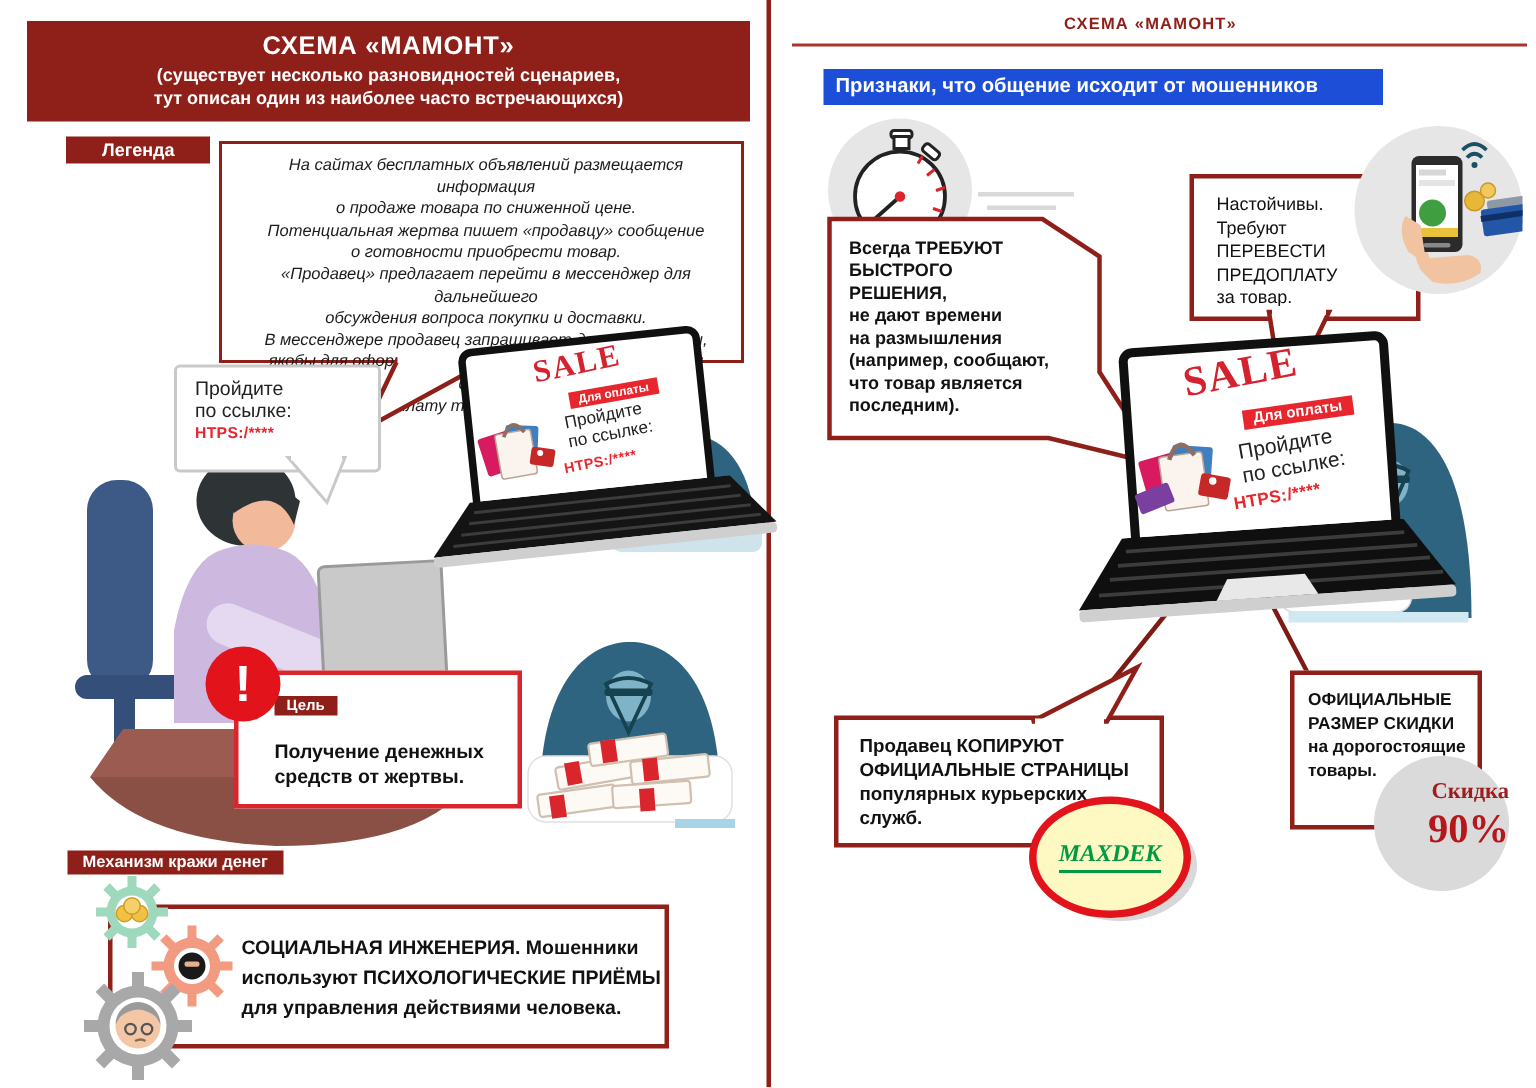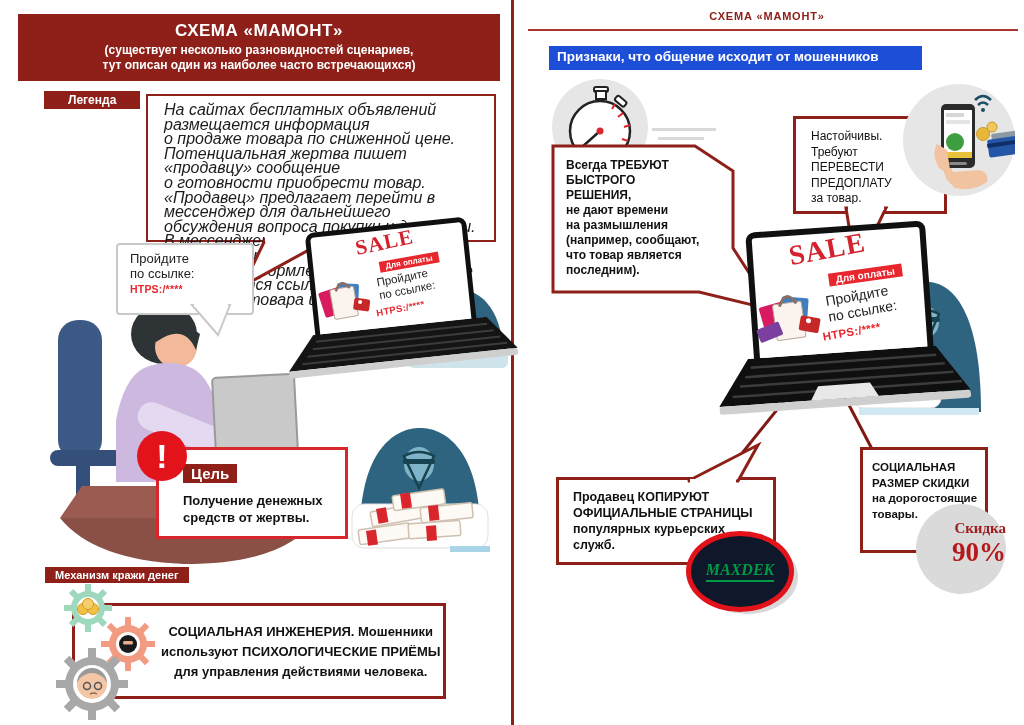--- a/index.html
+++ b/index.html
@@ -10,47 +10,47 @@
   .whitebox{background:#fff;border:3px solid #8e2019;}
   svg{display:block;}
 
   
   #title-banner{left:18px;top:14px;width:482px;height:60px;background:#8e2019;color:#fff;
     text-align:center;padding-top:7px;}
   #title-banner .t{font-size:17px;font-weight:bold;letter-spacing:.5px;}
   #title-banner .s{font-size:12px;font-weight:bold;line-height:15px;margin-top:2px;}
   #legend-label{left:44px;top:91px;font-size:12px;padding:2px 24px;}
   #legend-box{left:146px;top:94px;width:346px;height:144px;border:2px solid #8e2019;background:#fff;z-index:1;}
-  #legend-text{position:absolute;left:16px;top:7px;width:320px;font-style:italic;font-size:16px;
-    line-height:14.6px;color:#1c1c1c;font-weight:500;}
+  #legend-text{position:absolute;left:16px;top:7px;width:320px;font-style:italic;font-size:11px;
+    line-height:14.6px;color:#1c1c1c;font-weight:500;text-align:center;}
   #legend-tail{left:235px;top:236px;z-index:1;}
   #bubble-left{left:116px;top:243px;width:122px;height:62px;background:#fff;border:2px solid #c9c9c9;
     border-radius:4px;z-index:4;padding:6px 0 0 12px;}
   #bubble-left .bl{font-size:13px;line-height:15px;color:#222;}
   #bubble-left .lk{font-size:10.5px;font-weight:bold;color:#e8262d;letter-spacing:.2px;margin-top:2px;}
   #bubble-tail{left:188px;top:303px;z-index:4;}
   #woman{left:24px;top:250px;z-index:2;}
   #scammer-left{left:406px;top:260px;z-index:1;}
   #laptop-left{left:298px;top:224px;width:200px;height:150px;transform:rotate(-6deg);z-index:3;}
   #laptop-right{left:733px;top:226px;width:228px;height:230px;transform:rotate(-4deg);z-index:3;}
   .lap-screen{position:absolute;background:#fff;border:5px solid #101010;border-radius:9px;}
   #laptop-left .lap-screen{left:14px;top:0;width:152px;height:104px;}
   #laptop-right .lap-screen{left:20px;top:0;width:168px;height:128px;border-width:6px;}
   .sale{position:absolute;font-family:"Liberation Serif",serif;font-weight:bold;color:#d4232e;letter-spacing:1px;}
   .pay-badge{position:absolute;background:#e8262d;color:#fff;font-weight:bold;white-space:nowrap;}
   .scr-line{position:absolute;color:#222;white-space:nowrap;}
   .scr-link{position:absolute;color:#e8262d;font-weight:bold;white-space:nowrap;letter-spacing:.3px;}
   #excl-circle{left:137px;top:431px;width:50px;height:50px;border-radius:50%;background:#e2131b;
     color:#fff;font-weight:900;font-size:34px;text-align:center;line-height:50px;z-index:4;}
   #goal-box{left:156px;top:447px;width:186px;height:86px;border:3px solid #d9252c;background:#fff;z-index:3;}
-  #goal-label{position:absolute;left:24px;top:14px;font-size:15px;padding:1px 8px;}
+  #goal-label{position:absolute;left:24px;top:14px;font-size:10px;padding:1px 8px;}
   #goal-text{position:absolute;left:24px;top:42px;font-weight:bold;font-size:13px;line-height:17px;}
   #scammer-money{left:330px;top:412px;z-index:2;}
   #mech-label{left:45px;top:567px;font-size:11px;padding:2px 10px;text-align:center;}
-  #mech-box{left:72px;top:603px;width:368px;height:90px;border:3px solid #8e2019;background:#fff;z-index:1;text-align:center;}
+  #mech-box{left:72px;top:603px;width:368px;height:90px;border:3px solid #8e2019;background:#fff;z-index:1;}
   #mech-text{position:absolute;left:86px;top:16px;font-weight:bold;font-size:13px;line-height:20px;}
   #gears{left:34px;top:582px;z-index:2;}
   #divider{left:511px;top:0;width:3px;height:725px;background:#8e2019;}
 
   
   #r-header{left:514px;top:10px;width:506px;text-align:center;color:#8e2019;font-weight:bold;
     font-size:11px;letter-spacing:.8px;}
   #r-header-line{left:528px;top:29px;width:490px;height:0;border-top:2px solid #a8352b;}
   #r-banner{left:549px;top:46px;width:357px;height:19px;background:#1d4ed8;color:#fff;font-weight:bold;
     font-size:13.5px;padding:3px 8px 2px;}
@@ -62,21 +62,21 @@
   #prepay-text{position:absolute;left:15px;top:10px;font-weight:normal;font-size:12px;line-height:15.5px;}
   #prepay-tail{left:840px;top:204px;z-index:2;}
   #phone-circle{left:903px;top:84px;width:112px;height:112px;z-index:3;}
   #scammer-right{left:853px;top:242px;z-index:1;}
   #copy-box{left:556px;top:477px;width:214px;height:82px;z-index:2;}
   #copy-text{position:absolute;left:14px;top:9px;font-weight:bold;font-size:12.5px;line-height:16px;}
   #copy-tail{left:682px;top:441px;z-index:2;}
   #discount-box{left:860px;top:447px;width:122px;height:100px;z-index:2;}
   #discount-text{position:absolute;left:9px;top:10px;font-weight:bold;font-size:11.5px;line-height:15.5px;}
   #logo-shadow{left:696px;top:540px;width:102px;height:74px;border-radius:50%;background:#d8d8d8;z-index:3;}
-  #logo-oval{left:686px;top:531px;width:98px;height:71px;border-radius:50%;background:#0f172a;
+  #logo-oval{left:686px;top:531px;width:98px;height:71px;border-radius:50%;background:#fef9c3;
     border:5px solid #e2131b;z-index:4;display:flex;align-items:center;justify-content:center;}
   #logo-text{color:#019a44;font-family:"Liberation Serif",serif;font-style:italic;font-weight:bold;
     font-size:16px;border-bottom:2px solid #019a44;padding-bottom:1px;}
   #discount-circle{left:916px;top:504px;width:90px;height:90px;border-radius:50%;background:#dadada;
     z-index:4;text-align:right;padding-top:16px;box-sizing:border-box;}
   #discount-circle .dl{font-family:"Liberation Serif",serif;font-weight:bold;color:#9e1b1e;font-size:15px;}
   #discount-circle .dv{font-family:"Liberation Serif",serif;font-weight:bold;color:#b5181a;font-size:27px;line-height:30px;}
   #connectors{left:0;top:0;z-index:2;pointer-events:none;}
 </style>
 </head>
@@ -417,21 +417,21 @@
     <rect x="8" y="38" width="46" height="6" fill="#ffffff"></rect>
   </svg>
 
   <div class="abs" id="logo-shadow"></div>
   <div class="abs" id="logo-oval">
     <span id="logo-text">MAXDEK</span>
   </div>
 
   <div class="abs whitebox" id="discount-box">
     <div id="discount-text">
-        <div>СОЦИАЛЬНАЯ</div>
+        <div>ОФИЦИАЛЬНЫЕ</div>
         <div>РАЗМЕР СКИДКИ</div>
         <div>на дорогостоящие</div>
         <div>товары.</div>
       </div>
   </div>
   <div class="abs" id="discount-circle">
     <div class="dl">Скидка</div>
     <div class="dv">90%</div>
   </div>
 

